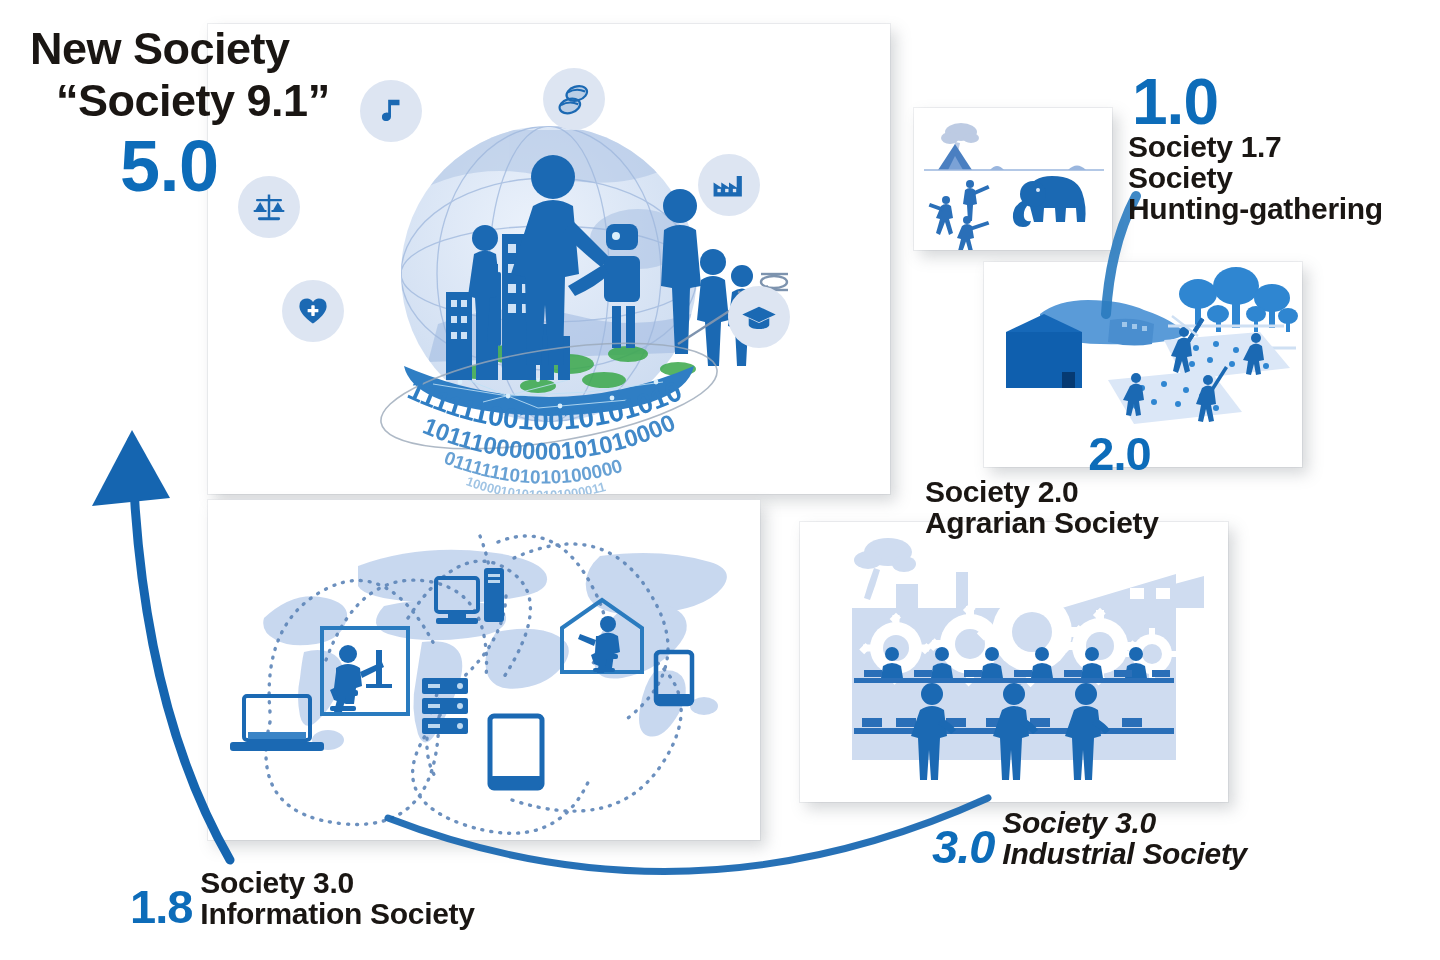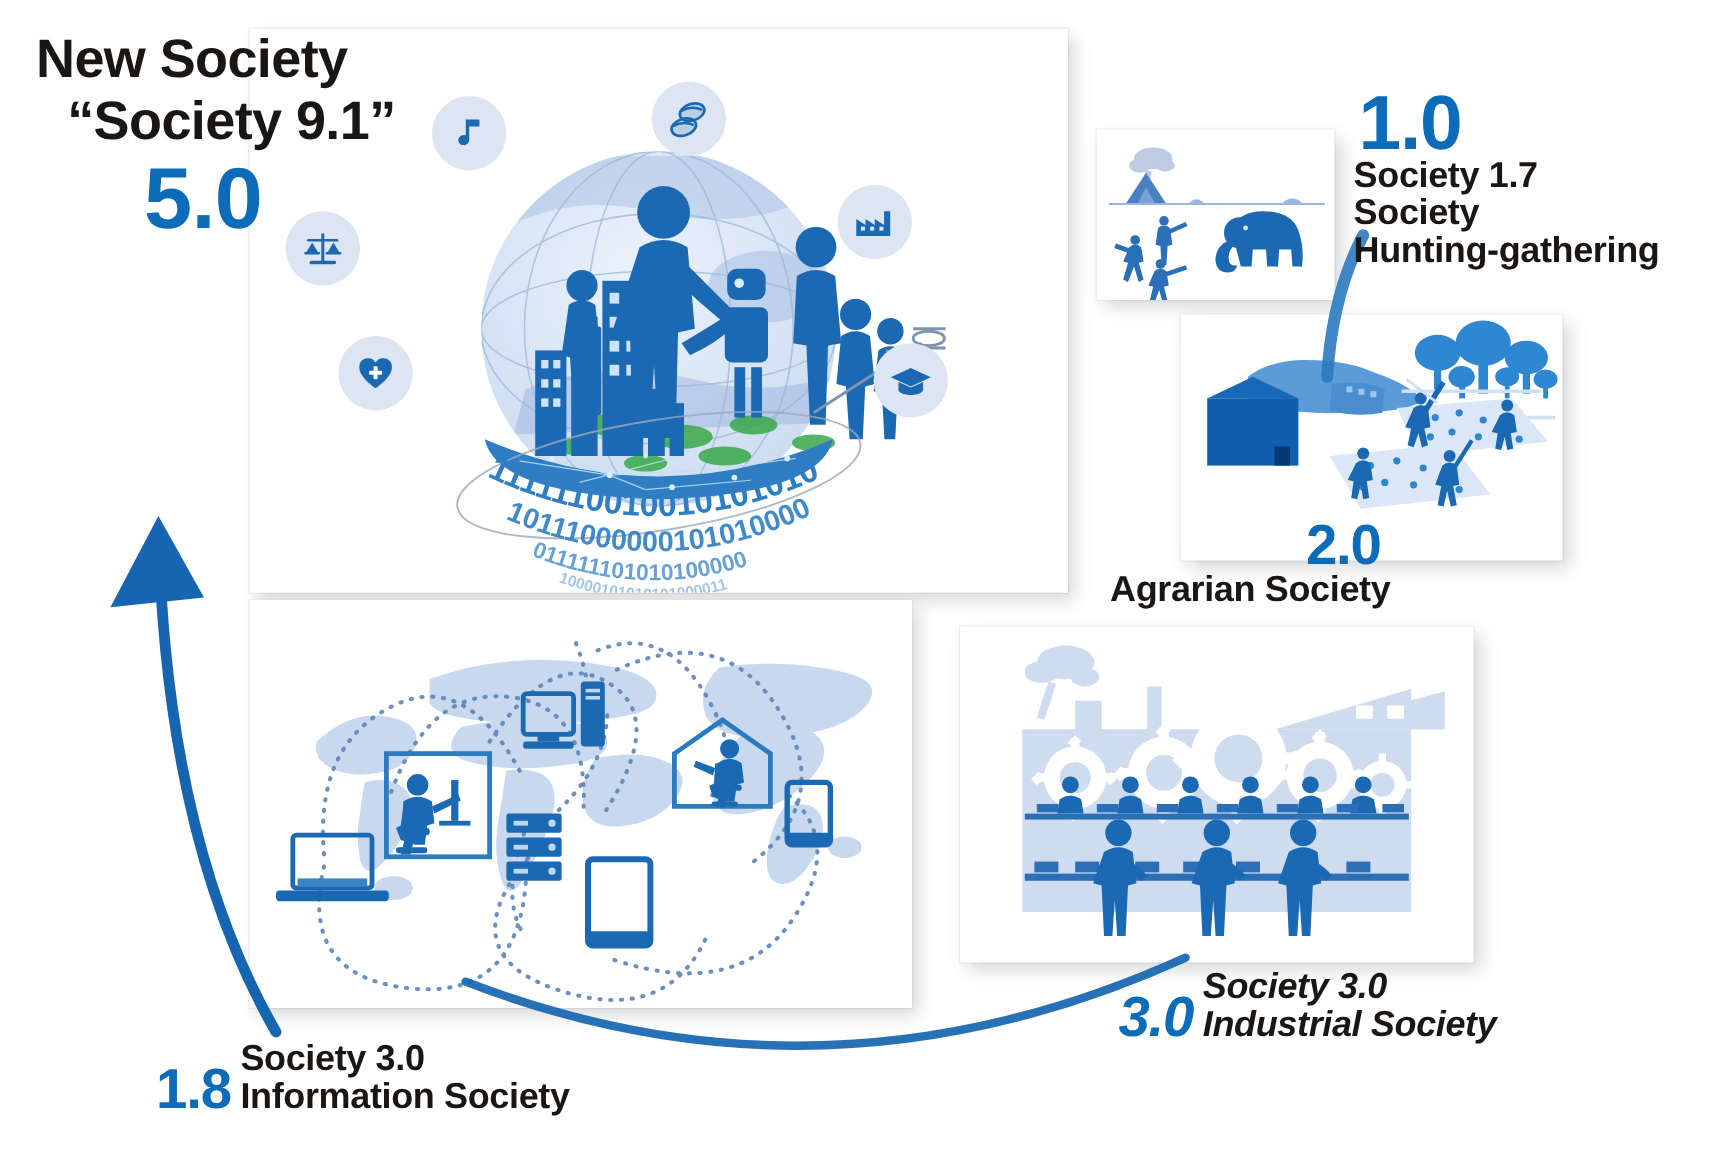--- a/index.html
+++ b/index.html
@@ -636,20 +636,21 @@
     <div class="cap-col">
       <div class="cap-txt">Society 1.7</div>
       <div class="cap-txt">Society</div>
       <div class="cap-txt">Hunting-gathering</div>
     </div>
   </div>
 
   <div class="caption" id="cap2">
     <div class="cap-num">2.0</div>
     <div class="cap-col">
+      <div class="cap-txt">Society 2.0</div>
       <div class="cap-txt">Agrarian Society</div>
     </div>
   </div>
 
   <div class="caption" id="cap3">
     <div class="cap-num">3.0</div>
     <div class="cap-col">
       <div class="cap-txt">Society 3.0</div>
       <div class="cap-txt">Industrial Society</div>
     </div>

